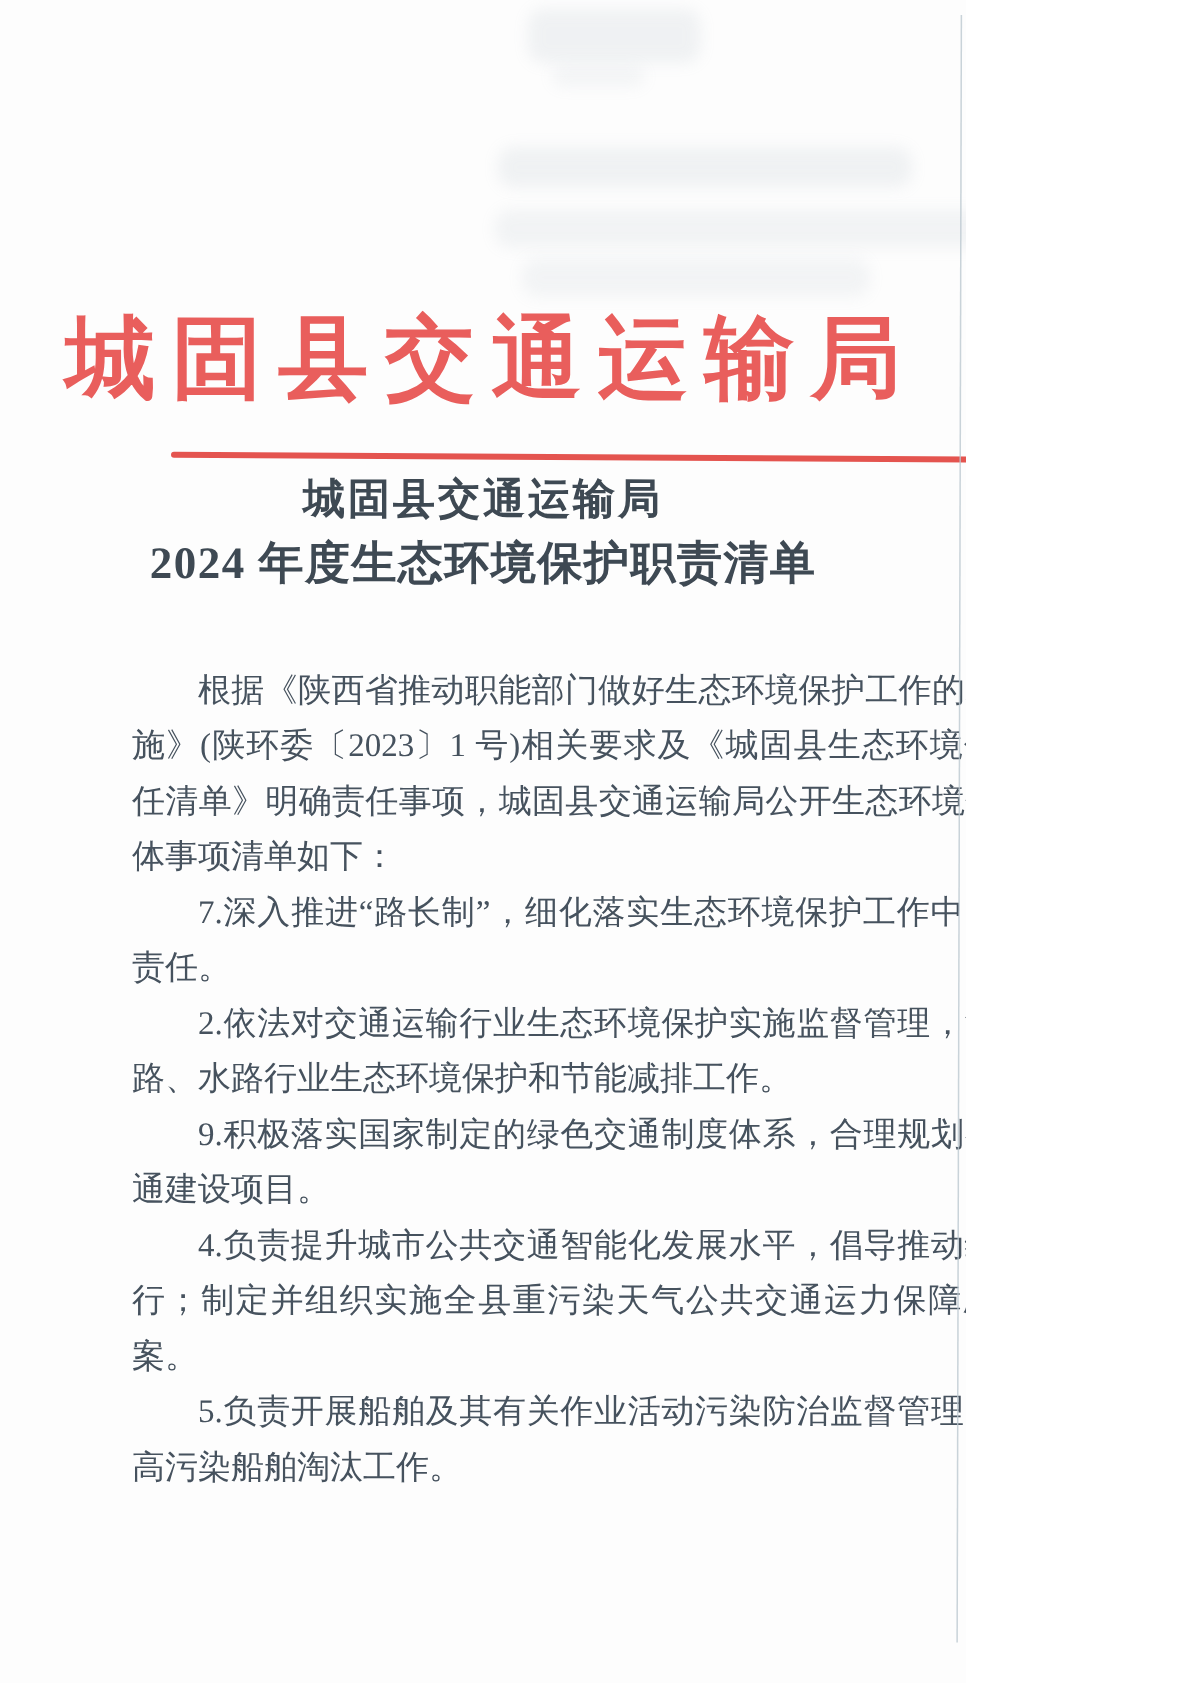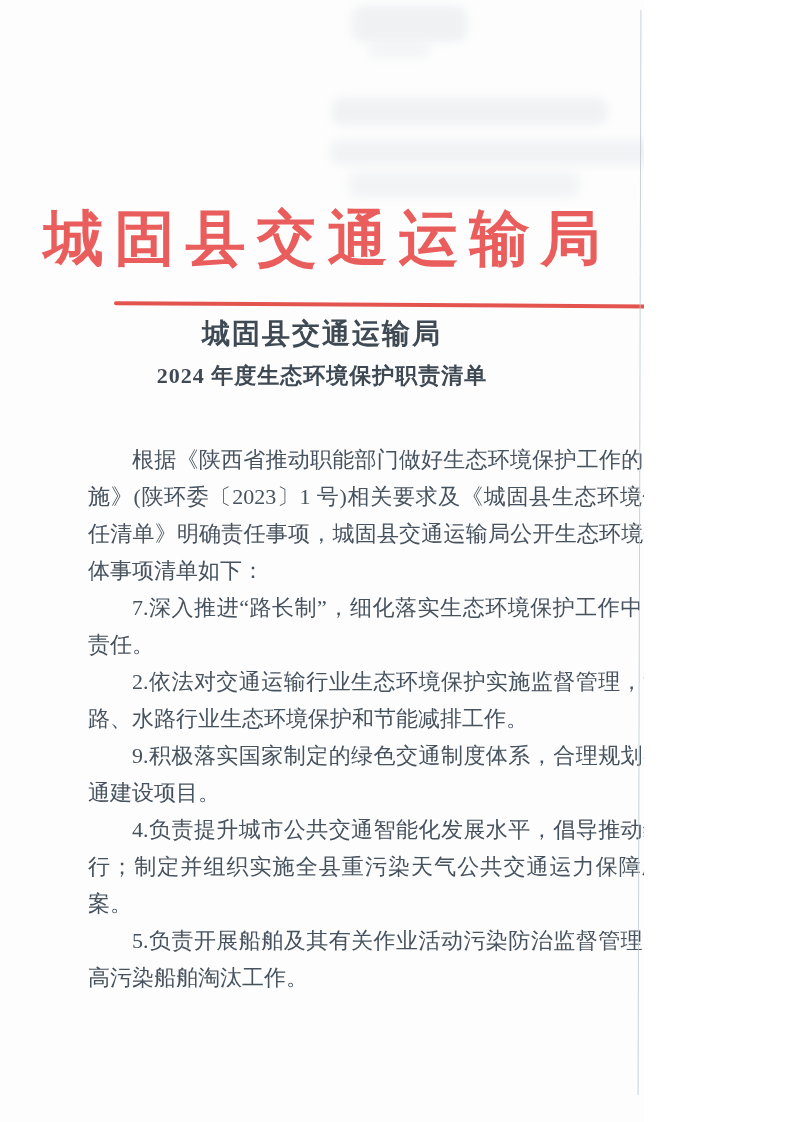--- a/index.html
+++ b/index.html
@@ -80,21 +80,21 @@
     text-align: center;
     color: var(--title-c);
     font-weight: bold;
   }
   .doc-title .l1 {
     font-size: 28px;
     letter-spacing: 2px;
     line-height: 42px;
   }
   .doc-title .l2 {
-    font-size: 22px;
+    font-size: 30px;
     letter-spacing: 1px;
     line-height: 42px;
   }
 
   .body-text {
     position: absolute;
     top: 441px;
     left: 88px;
     width: 622px;
     color: var(--body-c);

